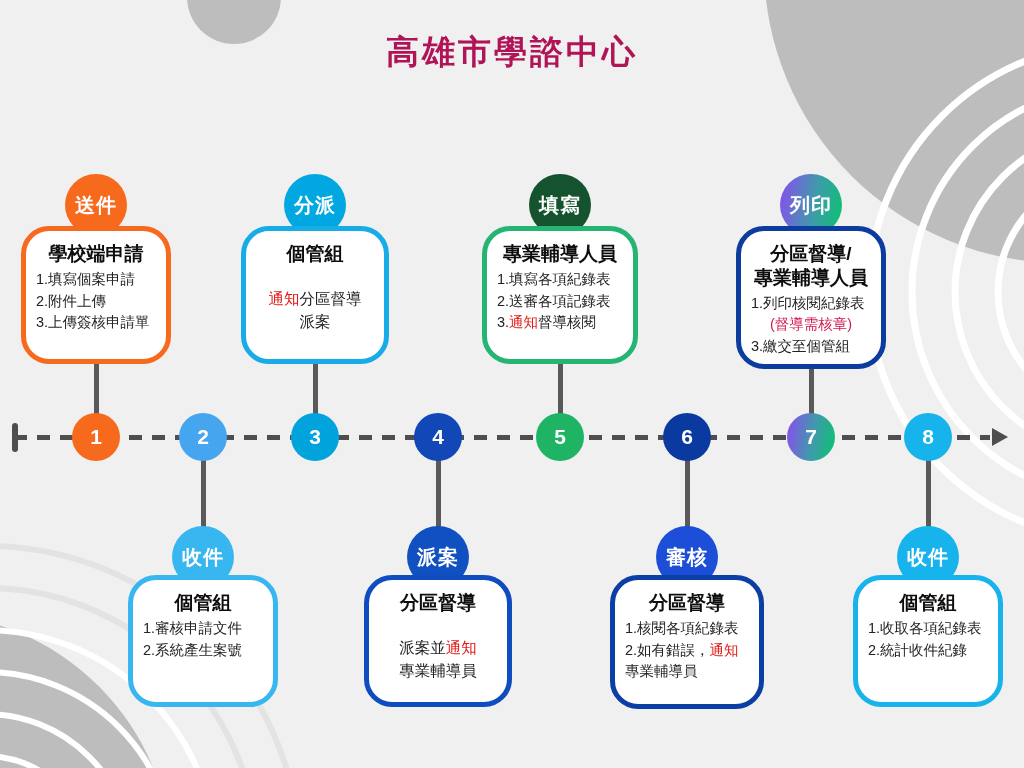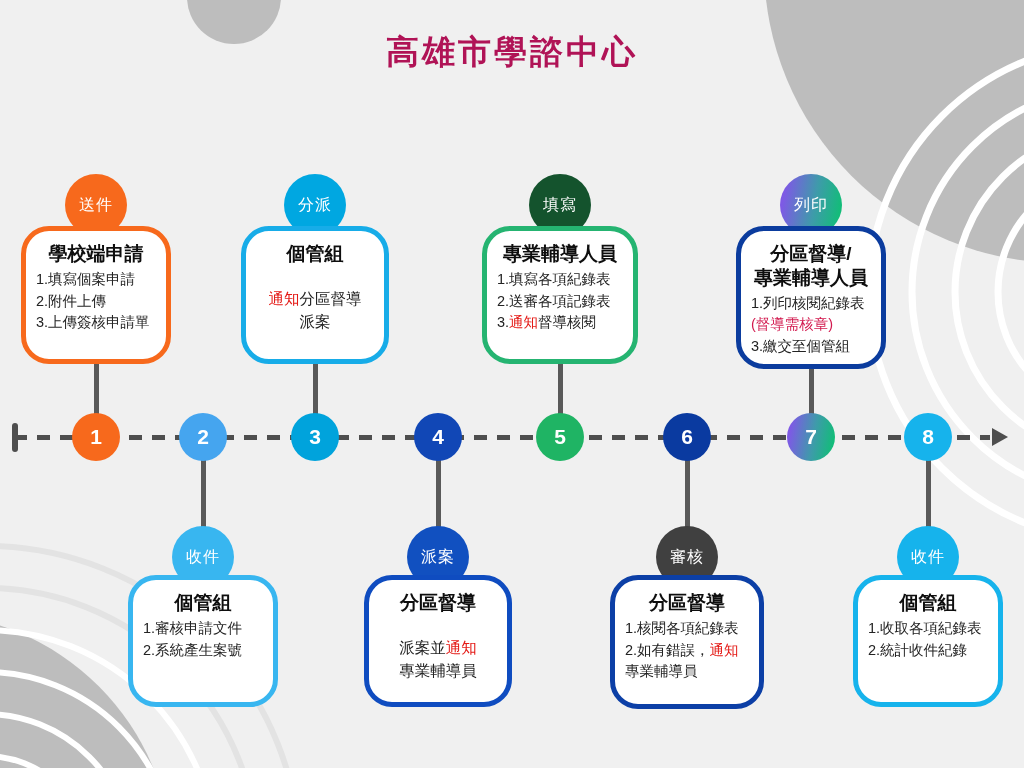--- a/index.html
+++ b/index.html
@@ -9,21 +9,21 @@
 
   .title{position:absolute;top:30px;left:0;right:0;text-align:center;
          font-size:33px;font-weight:700;color:#B01356;letter-spacing:3px;z-index:2;}
   .subtitle{position:absolute;top:82px;left:0;right:0;text-align:center;
          font-size:37px;font-weight:800;color:#141414;letter-spacing:12px;z-index:2;}
 
   .conn{position:absolute;width:5px;background:#595959;z-index:1;}
 
   .badge{position:absolute;width:62px;height:62px;border-radius:50%;z-index:2;
          display:flex;align-items:center;justify-content:center;
-         color:#fff;font-size:16px;font-weight:400;letter-spacing:1px;}
+         color:#fff;font-size:20px;font-weight:700;letter-spacing:1px;}
 
   .card{position:absolute;background:#fff;border:5px solid #999;border-radius:28px;
         z-index:3;box-sizing:border-box;padding:9px 10px 6px;}
   .card-title{text-align:center;font-weight:800;font-size:19px;color:#0e0e0e;
               line-height:1.25;white-space:pre-line;margin:2px 0 3px;}
   .card-body{font-size:14.5px;color:#232323;line-height:1.5;text-align:left;}
   .body-center .card-body{text-align:center;font-size:15.5px;margin-top:21px;}
 
   .dash-line{position:absolute;left:14px;top:435px;width:976px;height:5px;z-index:4;
              background:repeating-linear-gradient(90deg,#4e4e4e 0 13px,rgba(0,0,0,0) 13px 23px);}
@@ -39,21 +39,21 @@
 
   .c-badge-1,.c-num-1{background:#F7691C}      .c-card-1{border-color:#F7691C}
   .c-badge-2{background:#38B6F0}               .c-num-2{background:#45A5EF}
   .c-card-2{border-color:#38B6F0}
   .c-badge-3{background:#00A7E1}               .c-num-3{background:#00A3DC}
   .c-card-3{border-color:#17ACE8}
   .c-badge-4{background:#1150C0}               .c-num-4{background:#1147B6}
   .c-card-4{border-color:#0F4CC0}
   .c-badge-5{background:#14532d}               .c-num-5{background:#1FB464}
   .c-card-5{border-color:#25B471}
-  .c-badge-6{background:#404040}               .c-num-6{background:#0A3AA0}
+  .c-badge-6{background:#1d4ed8}               .c-num-6{background:#0A3AA0}
   .c-card-6{border-color:#0C3FA6}
   .c-badge-7,.c-num-7{background:linear-gradient(100deg,#7E59E5 10%,#3E9BAA 55%,#12BD78 92%)}
   .c-card-7{border-color:#0B3C9E}
   .c-badge-8,.c-num-8{background:#16B3EC}      .c-card-8{border-color:#16B3EC}
 </style>
 </head>
 <body>
 
 <div class="stage">
 
@@ -152,21 +152,21 @@
         <div><span>2.如有錯誤，</span><span style="color: rgb(228, 26, 22);">通知</span></div>
         <div><span>專業輔導員</span></div>
       </div>
   </div>
 
   <div class="card c-card-7" style="left:736px;top:226px;width:150px;min-height:142px">
     <div class="card-title">分區督導/
 專業輔導人員</div>
     <div class="card-body">
         <div><span>1.列印核閱紀錄表</span></div>
-        <div style="text-align: left;"><span style="color: rgb(210, 25, 78);">(督導需核章)</span></div>
+        <div style="text-align: center;"><span style="color: rgb(210, 25, 78);">(督導需核章)</span></div>
         <div><span>3.繳交至個管組</span></div>
       </div>
   </div>
 
   <div class="card c-card-8" style="left:853px;top:575px;width:150px;min-height:132px">
     <div class="card-title">個管組</div>
     <div class="card-body">
         <div><span>1.收取各項紀錄表</span></div>
         <div><span>2.統計收件紀錄</span></div>
       </div>

